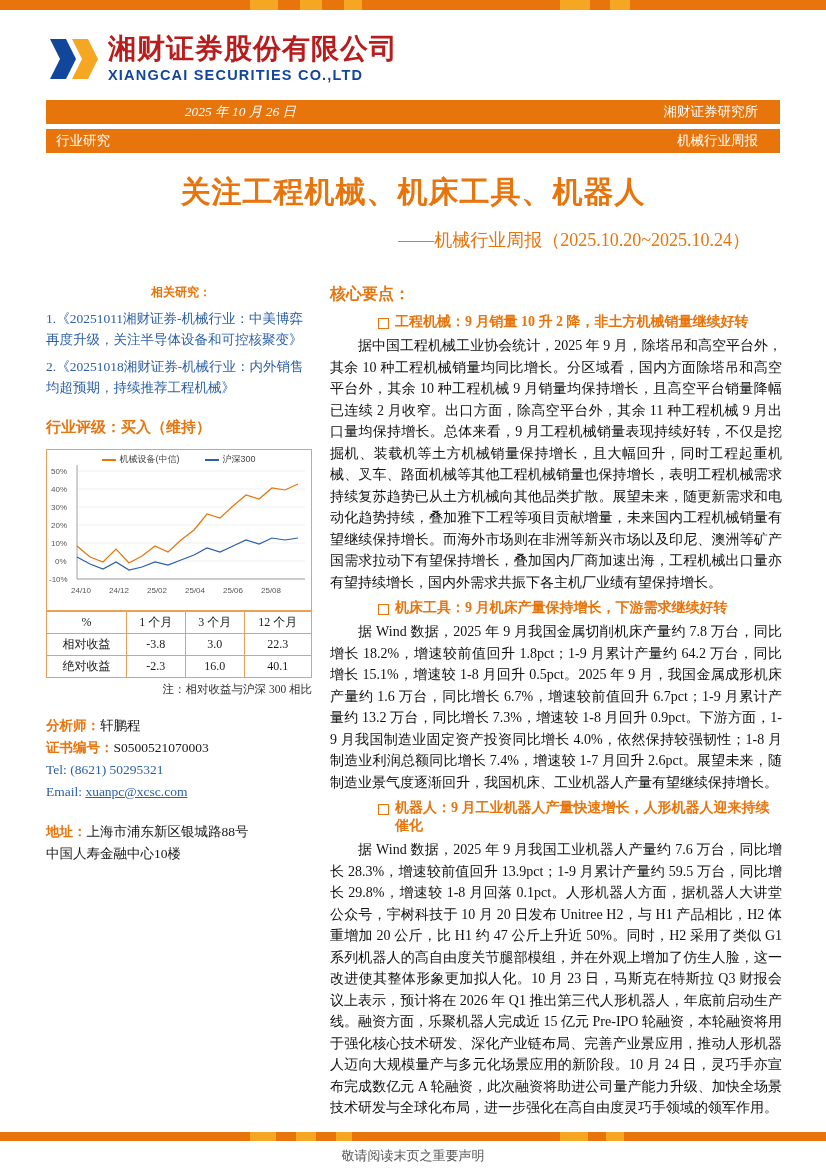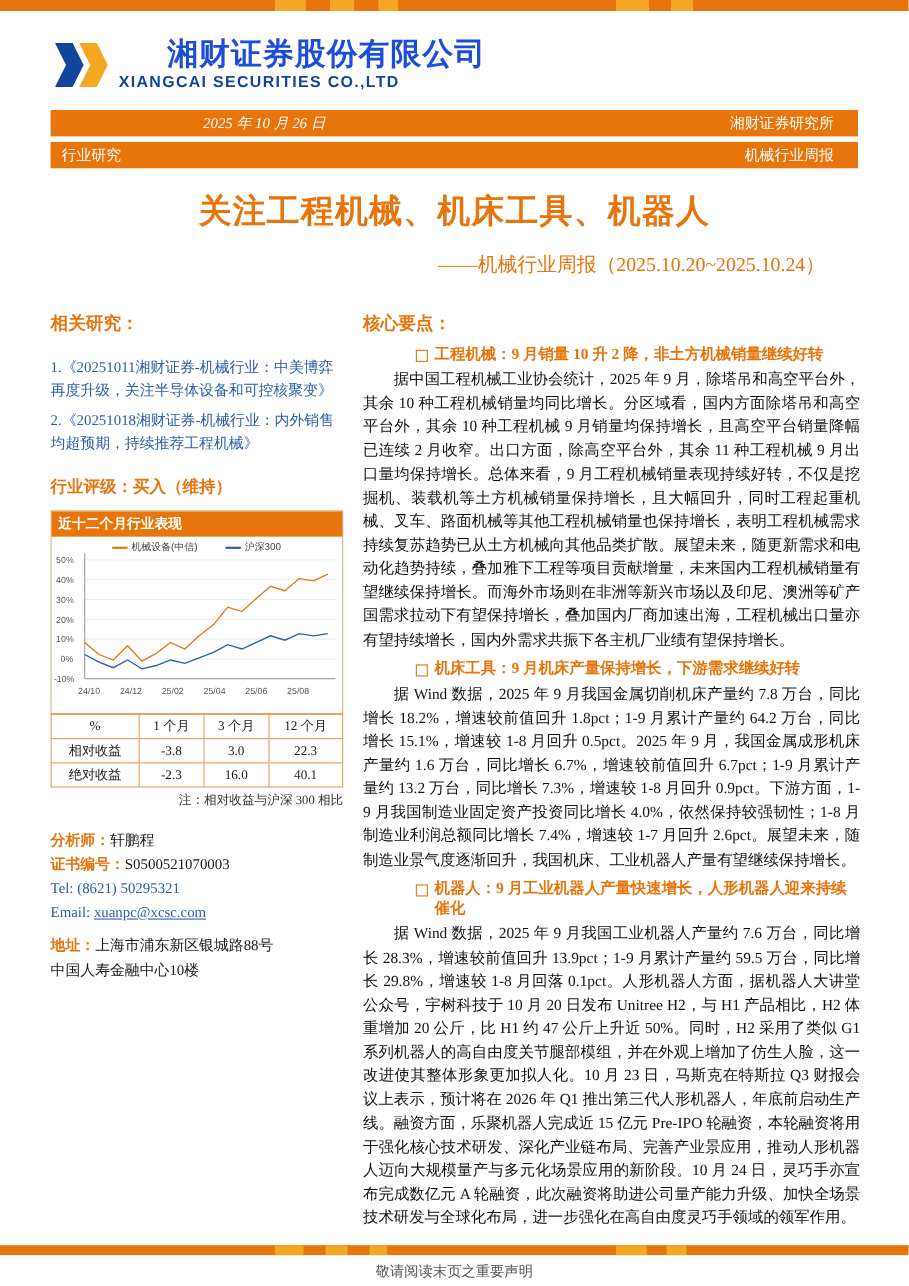--- a/index.html
+++ b/index.html
@@ -21,21 +21,21 @@
   .logo-wrap{
     position:absolute;left:46px;top:28px;width:700px;height:62px;
     display:flex;align-items:center;
   }
   .logo-mark{
     width:52px;height:52px;position:relative;margin-right:10px;flex:0 0 auto;
   }
   .logo-text{line-height:1;}
   .logo-cn{
     font-family:"Liberation Sans", sans-serif;
-    font-size:28px;font-weight:bold;color:#1d4ed8;letter-spacing:1px;margin-left:44px;
+    font-size:28px;font-weight:bold;color:#b91c1c;letter-spacing:1px;
   }
   .logo-en{
     font-family:"Liberation Sans", sans-serif;
     font-size:14.5px;font-weight:bold;color:#12469B;letter-spacing:1.2px;margin-top:5px;
   }
   
   .hdr{
     position:absolute;left:46px;width:734px;height:24px;
     background:#E8740C;color:#ffffff;
     font-size:13.5px;
@@ -55,21 +55,21 @@
     letter-spacing:1px;
   }
   .subtitle{
     position:absolute;left:46px;top:228px;width:734px;
     text-align:right;padding-right:30px;box-sizing:border-box;
     font-size:18px;color:#E8740C;
   }
   
   .leftcol{position:absolute;left:46px;top:284px;width:270px;}
   .lc-h{
-    color:#E8740C;font-weight:bold;font-size:16px;margin-bottom:18px;
+    color:#E8740C;font-weight:bold;font-size:12px;margin-bottom:7px;text-align:center;
   }
   .lc-item{
     color:#2B5FA8;font-size:13.5px;line-height:21px;margin-bottom:6px;
   }
   .rating{
     color:#E8740C;font-weight:bold;font-size:15px;margin-top:20px;
   }
   
   .chartbox{
     margin-top:12px;width:266px;border:1px solid #E8A05A;box-sizing:border-box;
@@ -90,21 +90,21 @@
   .mini-table{width:266px;border-collapse:collapse;font-size:12px;margin-top:0;}
   .mini-table td,.mini-table th{
     border:1px solid #E8A05A;padding:2px 4px;text-align:center;
     font-weight:normal;
   }
   .mini-table th{background:#fff;}
   .note{font-size:11.5px;color:#333;margin-top:4px;text-align:right;width:266px;}
   .analyst{margin-top:18px;font-size:13.5px;line-height:22px;}
   .analyst .lbl{color:#E8740C;font-weight:bold;}
   .analyst .blue{color:#2B5FA8;}
-  .addr{margin-top:8px;font-size:13.5px;line-height:22px;}
+  .addr{margin-top:18px;font-size:13.5px;line-height:22px;}
   .addr .lbl{color:#E8740C;font-weight:bold;}
   
   .rightcol{position:absolute;left:330px;top:284px;width:452px;}
   .core-h{color:#E8740C;font-weight:bold;font-size:16px;margin-bottom:8px;}
   .sec-h{
     color:#E8740C;font-weight:bold;font-size:14px;margin:6px 0 4px 0;
     display:flex;align-items:flex-start;padding-left:48px;
   }
   .sec-h .box{
     display:inline-block;width:9px;height:9px;border:1px solid #E8740C;
@@ -162,21 +162,20 @@
 <div class="subtitle">——机械行业周报（2025.10.20~2025.10.24）</div>
 
 <div class="leftcol">
   <div class="lc-h">相关研究：</div>
   <div class="lc-item">1.《20251011湘财证券-机械行业：中美博弈再度升级，关注半导体设备和可控核聚变》</div>
   <div class="lc-item">2.《20251018湘财证券-机械行业：内外销售均超预期，持续推荐工程机械》</div>
 
   <div class="rating">行业评级：买入（维持）</div>
 
   <div class="chartbox">
-    <div class="chart-title">近十二个月行业表现</div>
     <div class="chart-area">
       <div class="legend">
         <span><span class="k" style="background:#E8740C"></span>机械设备(中信)</span>
         <span><span class="k" style="background:#2B5FA8"></span>沪深300</span>
       </div>
       <svg width="264" height="160" viewBox="0 0 264 160">
 
         <g font-size="8" fill="#555" font-family="Liberation Sans, sans-serif">
           <text x="4" y="24">50%</text>
           <text x="4" y="42">40%</text>

